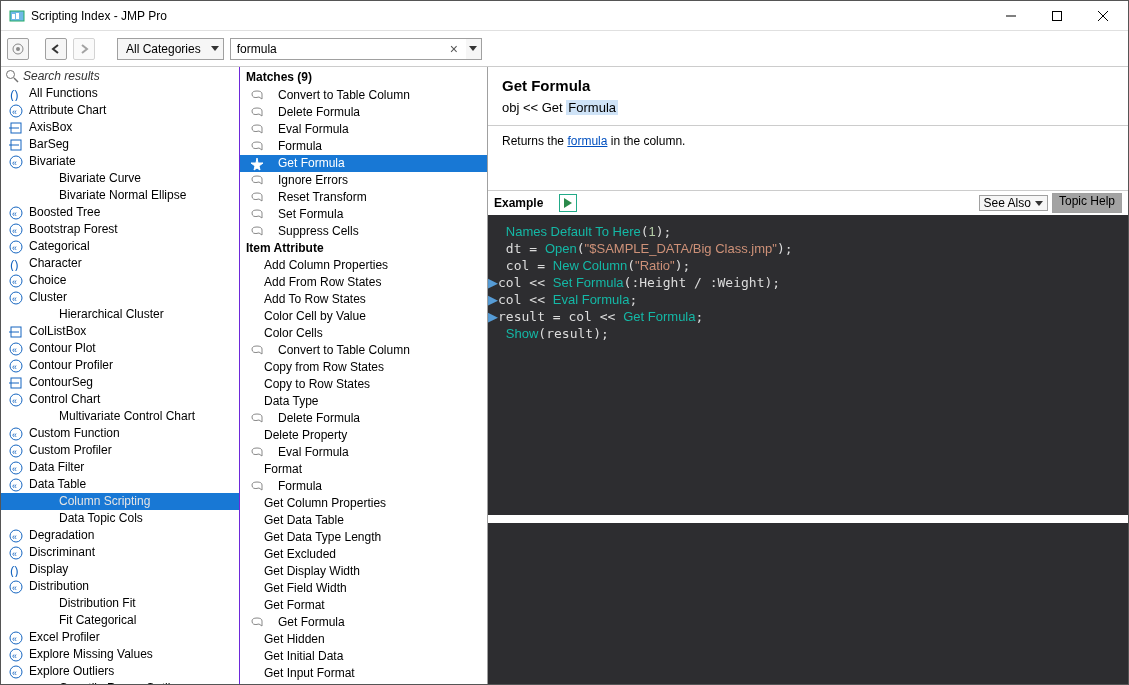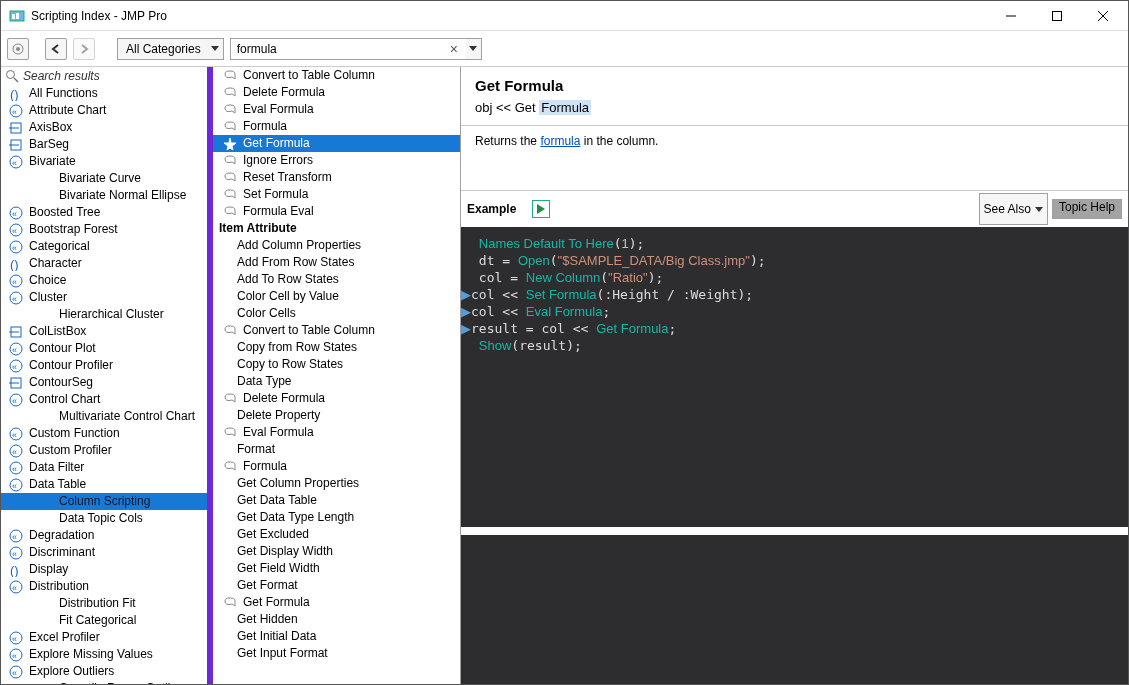--- a/index.html
+++ b/index.html
@@ -12,48 +12,48 @@
 .toolbar { height: 36px; display: flex; align-items: center; padding: 4px 6px; gap: 6px; border-bottom: 1px solid #ccc; }
 .tbtn { width: 22px; height: 22px; border: 1px solid #a0a0a0; background: #f6f6f6; display: flex; align-items: center; justify-content: center; border-radius: 2px; }
 .tbtn svg { width: 12px; height: 12px; }
 .catdrop { height: 22px; border: 1px solid #a0a0a0; background: #f6f6f6; display: flex; align-items: center; padding: 0 4px 0 8px; font-size: 12px; gap: 10px; }
 .searchwrap { display: flex; align-items: center; }
 .searchbox { height: 22px; width: 240px; border: 1px solid #a0a0a0; padding: 0 22px 0 6px; font-size: 12px; outline: none; }
 .searchclear { margin-left: -20px; width: 16px; color: #555; font-size: 14px; cursor: pointer; }
 .searchdd { width: 16px; height: 22px; border: 1px solid #a0a0a0; border-left: none; background: #f6f6f6; display:flex; align-items:center; justify-content:center; }
 .main { display: flex; height: calc(685px - 30px - 36px - 1px); }
 .col { overflow-y: auto; overflow-x: hidden; font-size: 12px; }
-.col-left { width: 212px; border-right: 6px solid #6d28d9; }
+.col-left { width: 239px; border-right: 1px solid #6d28d9; }
 .col-mid { width: 248px; border-right: 1px solid #a0a0a0; position: relative; }
 .scol-inner { overflow-y:scroll; height:100%; }
 .scol-inner::-webkit-scrollbar, .code-area::-webkit-scrollbar { width: 17px; background:#f0f0f0;}
 .scol-inner::-webkit-scrollbar-thumb, .code-area::-webkit-scrollbar-thumb { background:#c0c0c0; border:1px solid #a0a0a0;}
 .col-right { flex: 1; display: flex; flex-direction: column; }
 .hd { display: flex; align-items: center; gap: 4px; padding: 2px 4px; font-size: 12px; color: #000; }
 .hd.search-hd { background: #fff; font-style: italic; color: #333;}
 .row { display: flex; align-items: center; gap: 6px; padding: 1px 4px 1px 8px; line-height: 15px; white-space: nowrap; cursor: default; }
 .row.indent1 { padding-left: 38px; }
-.row.sel { background: #1878d5; color: #0f172a; text-align: right; }
+.row.sel { background: #1878d5; color: #e5e5e5; text-align: right; }
 .ic { width: 14px; height: 14px; display: inline-flex; align-items: center; justify-content: center; flex-shrink:0; }
 .matches-hd { font-weight: bold; padding: 3px 6px; }
-.mrow { padding: 1px 4px 1px 10px; display: flex; align-items: center; gap: 6px; line-height:15px;}
+.mrow { padding: 1px 4px 1px 10px; display: flex; align-items: center; gap: 14px; line-height:15px;}
 .mrow.sel { background: #1878d5; color: #fff; }
 .mrow.grp { font-weight: bold; padding-left: 6px; }
 .mrow.sub { padding-left: 24px; }
 .rt-top { padding: 10px 14px; border-bottom: 1px solid #ccc; }
 .rt-title { font-size: 15px; font-weight: bold; margin-bottom: 6px; }
 .rt-code { font-family: Consolas, monospace; font-size: 13px; }
 .rt-code .kw { background: #cfe3f7; padding: 0 2px;}
 .rt-desc { padding: 8px 14px; font-size: 12px; }
 .rt-desc .kw { color: #0050c0; text-decoration: underline; }
 .rt-ex-bar { display: flex; align-items: center; padding: 2px 6px; gap: 4px; border-top: 1px solid #ccc; }
 .rt-ex-bar .lbl { font-size: 12px; font-weight: bold; margin-right: 12px; }
 .rt-ex-bar .runbtn { width: 18px; height: 18px; border: 1px solid #2a8; display:flex; align-items:center; justify-content:center; background:#fff;}
 .rt-ex-bar .spacer { flex: 1; }
-.rt-ex-bar .seealsodd { height: 32px; border: 1px solid #a0a0a0; font-size: 12px; padding: 0 4px; display:flex; align-items:center; gap:4px; background:#f6f6f6;}
+.rt-ex-bar .seealsodd { height: 16px; border: 1px solid #a0a0a0; font-size: 12px; padding: 0 4px; display:flex; align-items:center; gap:4px; background:#f6f6f6;}
 .rt-ex-bar .helpbtn { height: 20px; border: 1px solid #a0a0a0; font-size: 12px; padding: 0 6px; background:#a3a3a3;}
 .code-area { background: #2d2d30; color: #dcdcdc; font-family: Consolas, monospace; font-size: 13px; padding: 8px 10px; height: 300px; overflow-y:scroll; line-height: 17px; white-space: pre; }
 .code-area .fn { color: #14b8a6; }
 .code-area .num { color: #b5cea8; }
 .code-area .str { color: #ce9178; }
 .code-area .gut { color:#569cd6; display:inline-block; width:10px; margin-left:-10px;}
 .out-area { background: #2d2d30; flex:1; margin-top:8px; }
 .chev { width:0;height:0;border-left:4px solid transparent;border-right:4px solid transparent;border-top:5px solid #333; display:inline-block;}
 </style>
 </head>
@@ -407,20 +407,21 @@
           <div class="row indent1">
             <span class="ic"></span>
             <span>Quantile Range Outliers</span>
           </div>
         </div>
     </div>
   </div>
 
   <div class="col col-mid">
     <div class="scol-inner">
+    <div class="matches-hd">Matches (9)</div>
     <div id="mid-list">
           <div class="mrow">
             <span class="ic">
               <svg viewBox="0 0 14 14">
                 <path d="M2 5 Q2 2 7 2 Q12 2 12 5 L12 10 L9 8 Q2 10 2 5 Z" fill="none" stroke="#888"></path>
               </svg>
             </span>
             <span>Convert to Table Column</span>
           </div>
           <div class="mrow">
@@ -478,21 +479,21 @@
               </svg>
             </span>
             <span>Set Formula</span>
           </div>
           <div class="mrow">
             <span class="ic">
               <svg viewBox="0 0 14 14">
                 <path d="M2 5 Q2 2 7 2 Q12 2 12 5 L12 10 L9 8 Q2 10 2 5 Z" fill="none" stroke="#888"></path>
               </svg>
             </span>
-            <span>Formula Eval</span>
+            <span>Suppress Cells</span>
           </div>
           <div class="mrow grp">
             <span>Item Attribute</span>
           </div>
           <div class="mrow sub">
             <span>Add Column Properties</span>
           </div>
           <div class="mrow sub">
             <span>Add From Row States</span>
           </div>

